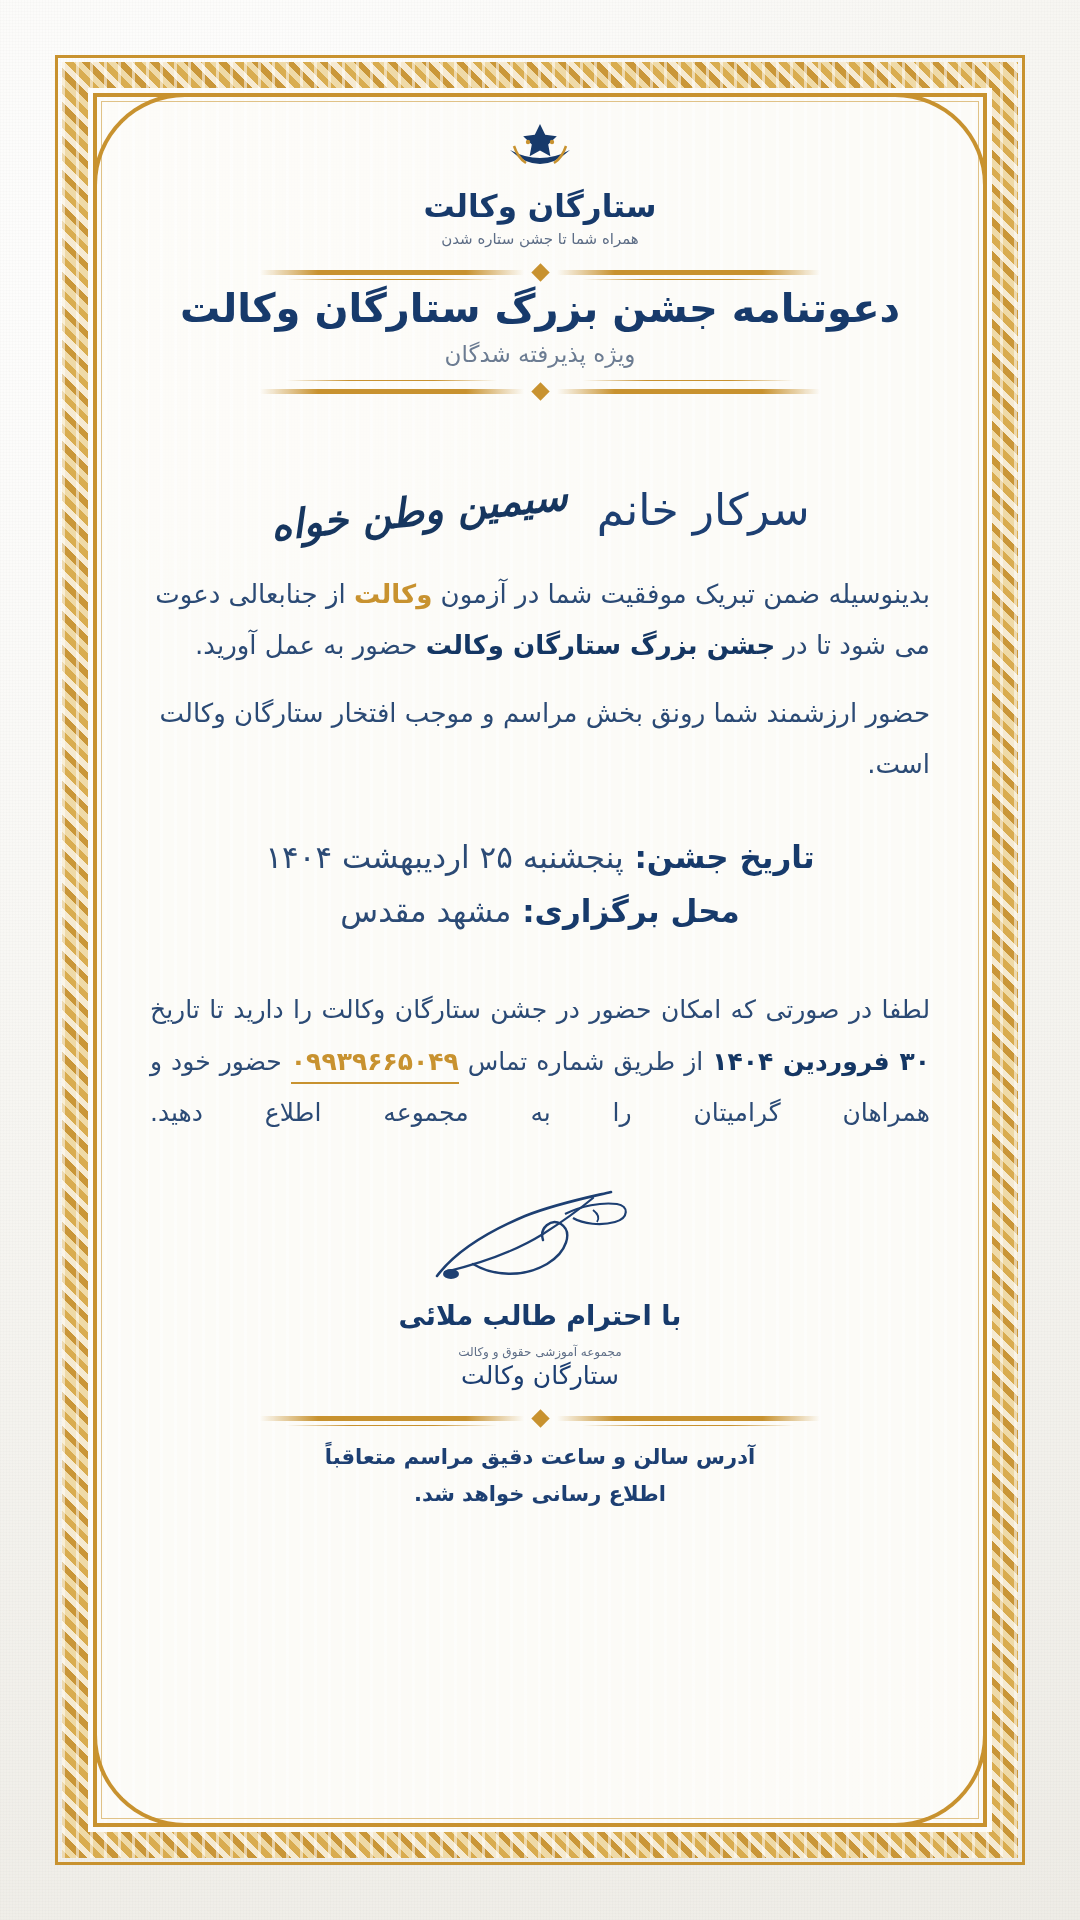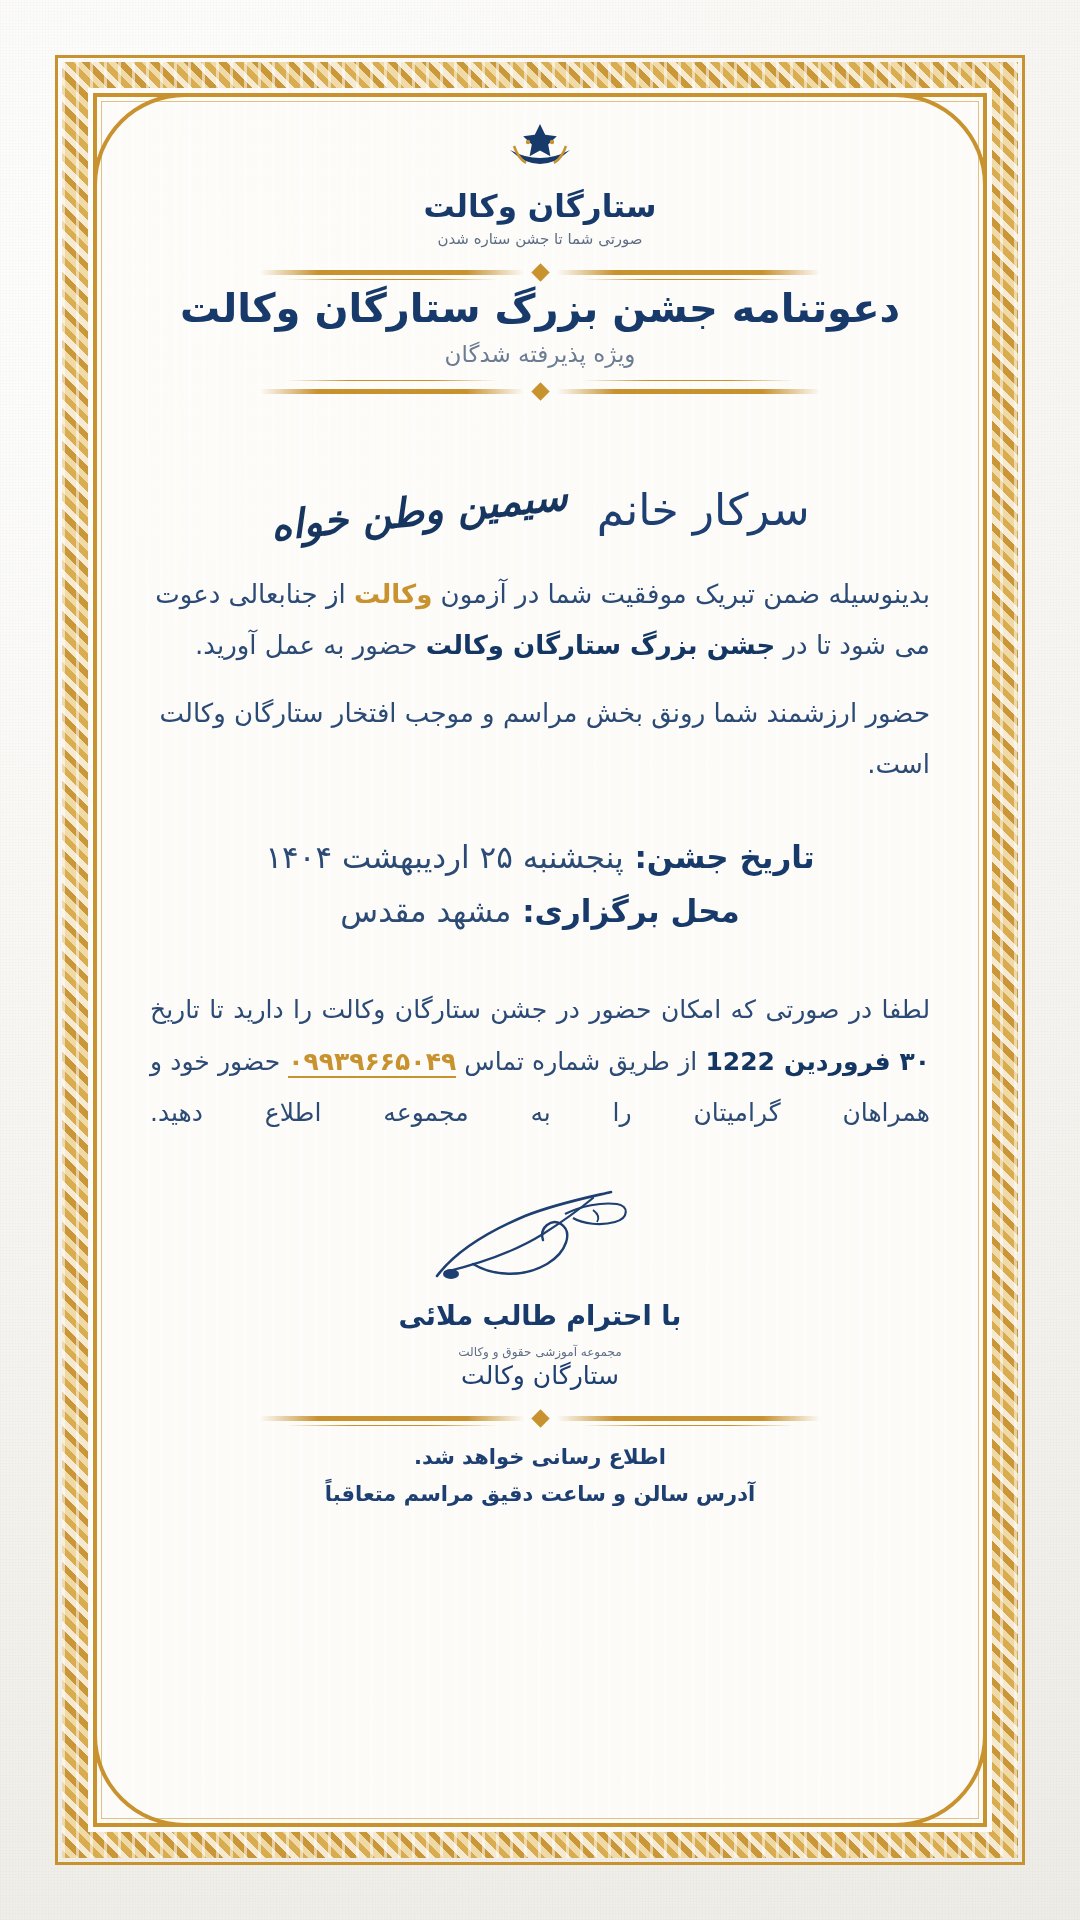--- a/index.html
+++ b/index.html
@@ -229,21 +229,21 @@
     text-align: justify;
     text-align-last: justify;
     padding: 0 30px;
     direction: rtl;
   }
   .rsvp b { color: #143663; }
   .phone {
     color: #c8922f;
     font-weight: bold;
     border-bottom: 2px solid #c8922f;
-    padding-bottom: 0;
+    padding-bottom: 6px;
     letter-spacing: 1px;
   }
 
   
   .signature-area { margin-top: 42px; }
   .sign-name {
     margin-top: 6px;
     font-size: 27px;
     font-weight: bold;
     color: #173a6b;
@@ -287,21 +287,21 @@
     <div class="logo-wrap">
       <svg class="logo-mark" width="120" height="62" viewBox="0 0 120 62">
         <path d="M60 4 l5.2 10.8 11.6 1.5 -8.6 8.2 2.2 11.8 -10.4 -5.8 -10.4 5.8 2.2 -11.8 -8.6 -8.2 11.6 -1.5 z" fill="#173a6b"></path>
         <path d="M30 30 q30 28 60 0 q-30 16 -60 0 z" fill="#173a6b"></path>
         <path d="M34 26 q4 12 12 17" stroke="#c8922f" stroke-width="2.5" fill="none"></path>
         <path d="M86 26 q-4 12 -12 17" stroke="#c8922f" stroke-width="2.5" fill="none"></path>
         <circle cx="48" cy="22" r="2.2" fill="#c8922f"></circle>
         <circle cx="72" cy="22" r="2.2" fill="#c8922f"></circle>
       </svg>
       <div class="brand-name">ستارگان وکالت</div>
-      <div class="brand-tagline">صورتی شما تا جشن ستاره شدن</div>
+      <div class="brand-tagline">همراه شما تا جشن ستاره شدن</div>
     </div>
 
     <div class="divider">
       <div class="bar"></div>
       <div class="diamond"></div>
       <div class="bar"></div>
     </div>
 
     <div class="main-title">دعوتنامه جشن بزرگ ستارگان وکالت</div>
     <div class="subtitle">ویژه پذیرفته شدگان</div>
@@ -329,21 +329,21 @@
         <span>تاریخ جشن:</span>
         <span class="val">پنجشنبه ۲۵ اردیبهشت ۱۴۰۴</span>
       </div>
       <div>
         <span>محل برگزاری:</span>
         <span class="val">مشهد مقدس</span>
       </div>
     </div>
 
     <div class="rsvp">
-      <span>لطفا در صورتی که امکان حضور در جشن ستارگان وکالت را دارید تا تاریخ </span><b>۳۰ فروردین 1222</b><span> از طریق شماره تماس </span><span class="phone">۰۹۹۳۹۶۶۵۰۴۹</span><span> حضور خود و همراهان گرامیتان را به مجموعه اطلاع دهید.</span>
+      <span>لطفا در صورتی که امکان حضور در جشن ستارگان وکالت را دارید تا تاریخ </span><b>۳۰ فروردین ۱۴۰۴</b><span> از طریق شماره تماس </span><span class="phone">۰۹۹۳۹۶۶۵۰۴۹</span><span> حضور خود و همراهان گرامیتان را به مجموعه اطلاع دهید.</span>
     </div>
 
     <div class="signature-area">
       <svg width="250" height="110" viewBox="0 0 250 110">
         <path d="M22 96 C 40 72, 72 52, 110 36 C 140 24, 170 18, 196 12" stroke="#1d3f72" stroke-width="2.6" fill="none" stroke-linecap="round"></path>
         <path d="M30 92 C 55 86, 96 74, 128 54 C 150 40, 166 28, 178 18" stroke="#1d3f72" stroke-width="2.2" fill="none" stroke-linecap="round"></path>
         <path d="M58 84 C 78 96, 108 98, 132 84 C 152 72, 158 52, 146 44 C 136 38, 124 48, 128 60" stroke="#1d3f72" stroke-width="2.4" fill="none" stroke-linecap="round"></path>
         <path d="M150 34 C 166 26, 186 22, 202 24 C 214 26, 214 38, 200 42 C 186 46, 168 44, 158 38" stroke="#1d3f72" stroke-width="2.2" fill="none"></path>
         <ellipse cx="36" cy="94" rx="8" ry="5" fill="#1d3f72"></ellipse>
         <path d="M178 30 q8 6 4 12" stroke="#1d3f72" stroke-width="1.8" fill="none"></path>
@@ -353,18 +353,18 @@
       <div class="sign-org2">ستارگان وکالت</div>
     </div>
 
     <div class="divider" style="margin-top:22px;">
       <div class="bar"></div>
       <div class="diamond"></div>
       <div class="bar"></div>
     </div>
 
     <div class="footer-note">
+      <div>آدرس سالن و ساعت دقیق مراسم متعاقباً</div>
       <div>اطلاع رسانی خواهد شد.</div>
-      <div>آدرس سالن و ساعت دقیق مراسم متعاقباً</div>
     </div>
 
   </div>
 </div>
 
 </body></html>

